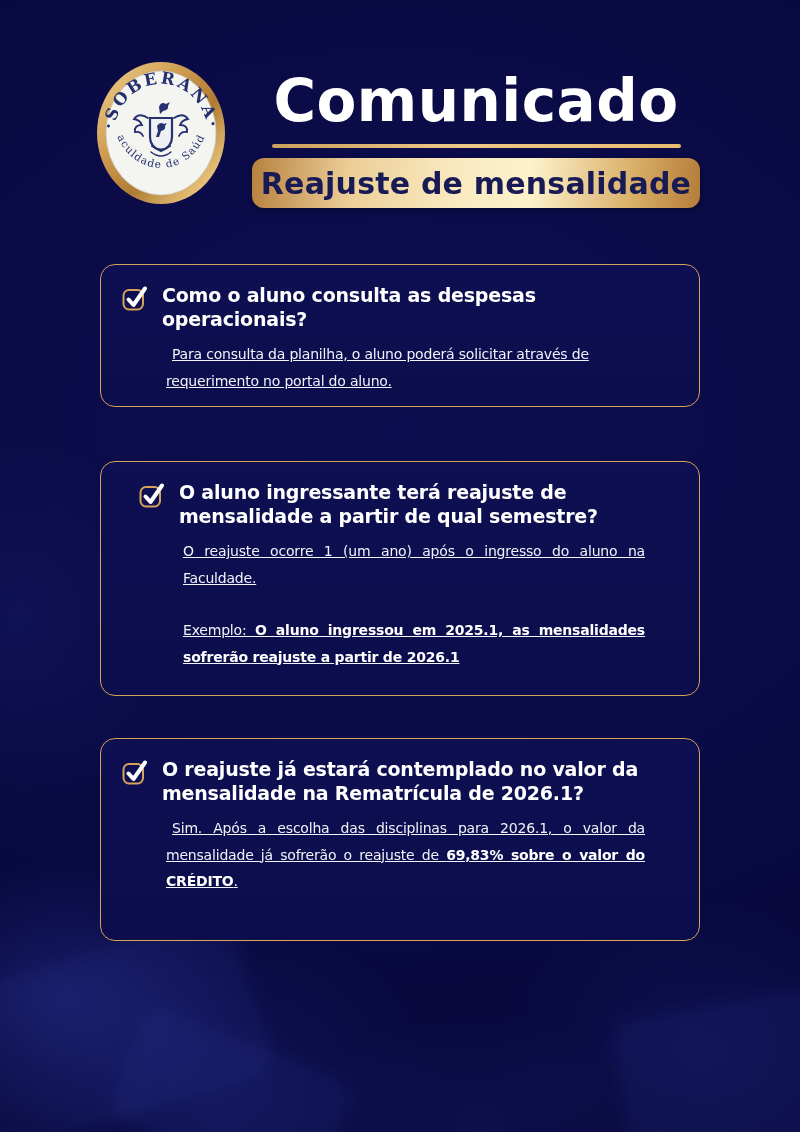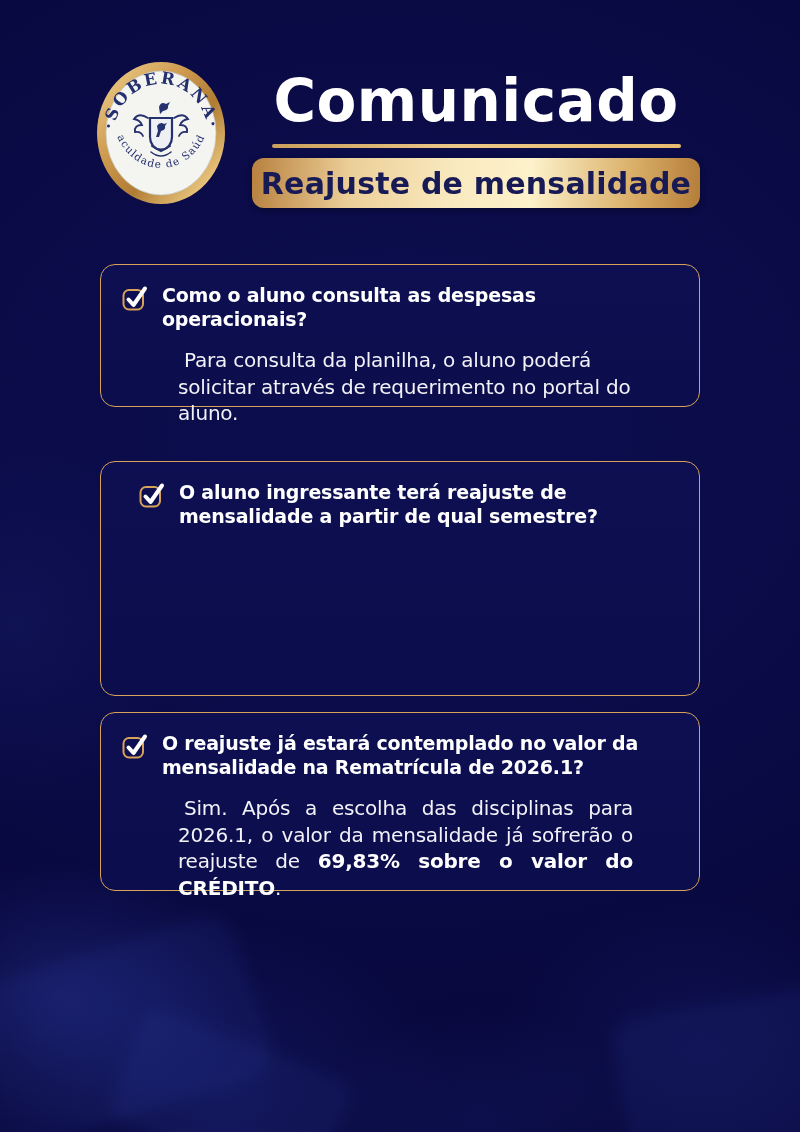--- a/index.html
+++ b/index.html
@@ -54,21 +54,21 @@
     padding:18px 50px 16px 20px;
     display:flex;align-items:flex-start;
   }
   .check{flex:0 0 27px;margin-top:1px;overflow:visible;}
   .card-body{margin-left:14px;flex:1;min-width:0;}
   .q{
     margin:0 -12px 10px 0;color:#ffffff;font-weight:bold;
     font-size:19px;line-height:24px;letter-spacing:-0.2px;
   }
   .answers p{
-    margin:16px;color:#f2f2f8;font-size:20px;line-height:26.5px;letter-spacing:-0.2px;
+    margin:4px;color:#f2f2f8;font-size:14px;line-height:26.5px;letter-spacing:-0.2px;text-decoration:underline;
   }
   .answers p + p{margin-top:26px;}
   .answers.justify p{text-align:justify;}
   .answers.indent p:first-child{text-indent:6px;}
   .answers .b{font-weight:bold;color:#ffffff;}
 </style>
 </head>
 <body>
 
 <div class="page">
@@ -131,24 +131,28 @@
     </div>
   </div>
 
   <div class="card" style="top:461px;height:235px;padding-left:37px;">
     <svg class="check" width="27" height="27" viewBox="0 0 27 27">
       <rect x="2.5" y="6" width="19.5" height="19.5" rx="5.5" fill="none" stroke="#d7a259" stroke-width="2"></rect>
       <path d="M7.5 15.5 L12.5 21 L24 4.5" fill="none" stroke="#ffffff" stroke-width="4" stroke-linecap="round" stroke-linejoin="round"></path>
     </svg>
     <div class="card-body">
       <p class="q">O aluno ingressante terá reajuste de mensalidade a partir de qual semestre?</p>
+      <div class="answers justify">
+          <p><span>O reajuste ocorre 1 (um ano) após o ingresso do aluno na Faculdade.</span></p>
+          <p><span>Exemplo: </span><span class="b">O aluno ingressou em 2025.1, as mensalidades sofrerão reajuste a partir de 2026.1</span></p>
+        </div>
     </div>
   </div>
 
-  <div class="card" style="top:712px;height:179px;">
+  <div class="card" style="top:738px;height:203px;">
     <svg class="check" width="27" height="27" viewBox="0 0 27 27">
       <rect x="2.5" y="6" width="19.5" height="19.5" rx="5.5" fill="none" stroke="#d7a259" stroke-width="2"></rect>
       <path d="M7.5 15.5 L12.5 21 L24 4.5" fill="none" stroke="#ffffff" stroke-width="4" stroke-linecap="round" stroke-linejoin="round"></path>
     </svg>
     <div class="card-body">
       <p class="q">O reajuste já estará contemplado no valor da mensalidade na Rematrícula de 2026.1?</p>
       <div class="answers justify indent">
           <p><span>Sim. Após a escolha das disciplinas para 2026.1, o valor da mensalidade já sofrerão o reajuste de </span><span class="b">69,83% sobre o valor do CRÉDITO</span><span>.</span></p>
         </div>
     </div>

